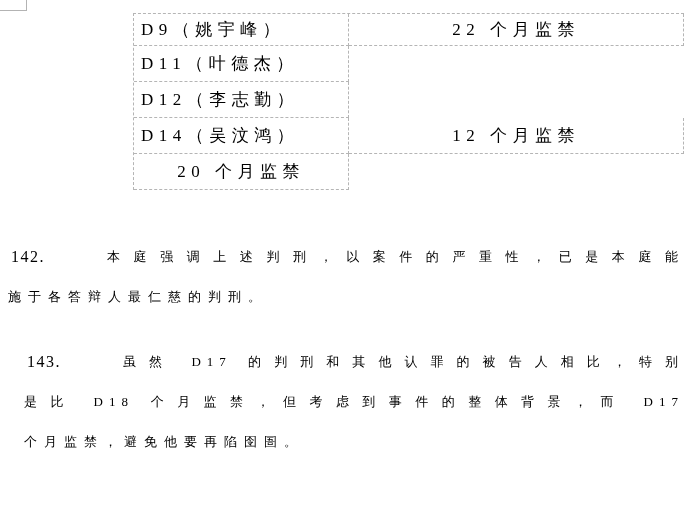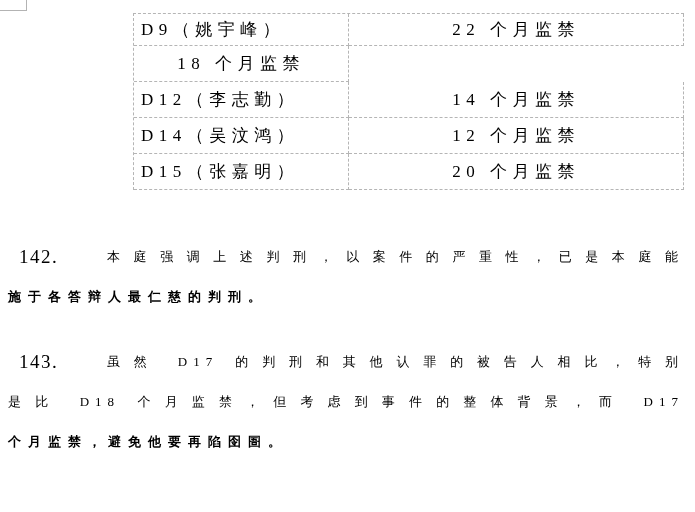--- a/index.html
+++ b/index.html
@@ -68,71 +68,69 @@
     position: absolute;
     left: 8px;
     right: 11px;
     top: 237px;
   }
   .para {
     position: relative;
   }
   .para + .para {
     margin-top: 25px;
+    margin-left: 16px;
   }
   .para-num {
     position: absolute;
-    left: 11px;
+    left: 3px;
     top: 0;
     line-height: 40px;
-    font-size: 19px;
+    font-size: 16px;
     letter-spacing: 1.5px;
   }
   .line {
     font-size: 13px;
     line-height: 40px;
     letter-spacing: 6px;
     text-align: justify;
     text-align-last: justify;
     white-space: nowrap;
   }
   .line.first {
     padding-left: 99px;
   }
   .line.lastline {
     text-align-last: left;
     letter-spacing: 7px;
-    font-weight: bold;
   }
 </style>
 </head>
 <body>
 
 <div class="page">
 
   <div class="corner-fragment"></div>
 
   <div class="sentencing-table">
     <div class="t-row">
       <div class="t-cell defendant-cell">D9（姚宇峰）</div>
       <div class="t-cell sentence-cell">22 个月监禁</div>
     </div>
     <div class="t-row">
-      <div class="t-cell sentence-cell">18 个月监禁</div>
+      <div class="t-cell defendant-cell">D11（叶德杰）</div>
     </div>
     <div class="t-row">
       <div class="t-cell defendant-cell">D12（李志勤）</div>
-      <div class="t-cell sentence-cell">14 个月监禁</div>
     </div>
     <div class="t-row">
       <div class="t-cell defendant-cell">D14（吴汶鸿）</div>
       <div class="t-cell sentence-cell">12 个月监禁</div>
     </div>
     <div class="t-row">
-      <div class="t-cell defendant-cell">D15（张嘉明）</div>
       <div class="t-cell sentence-cell">20 个月监禁</div>
     </div>
   </div>
 
   <div class="content">
 
     <div class="para">
       <span class="para-num">142.</span>
       <div class="line first">本庭强调上述判刑，以案件的严重性，已是本庭能</div>
       <div class="line lastline">施于各答辩人最仁慈的判刑。</div>

